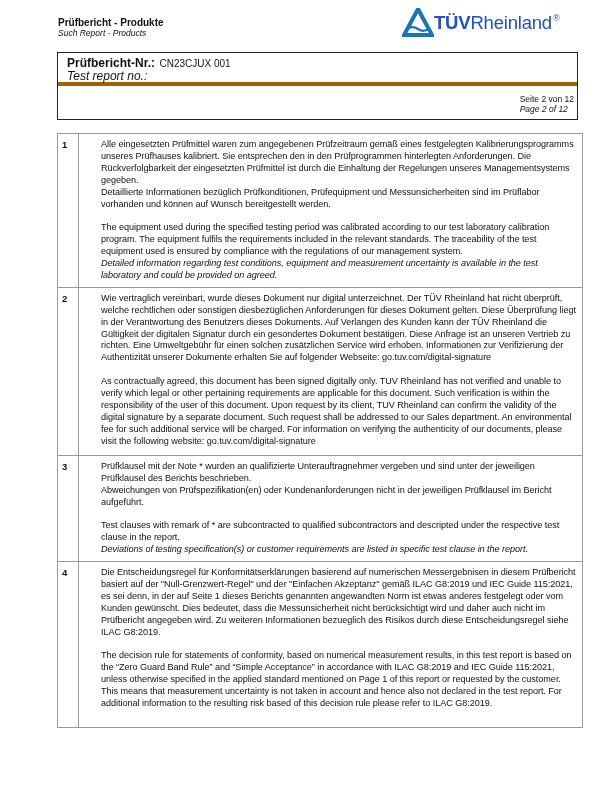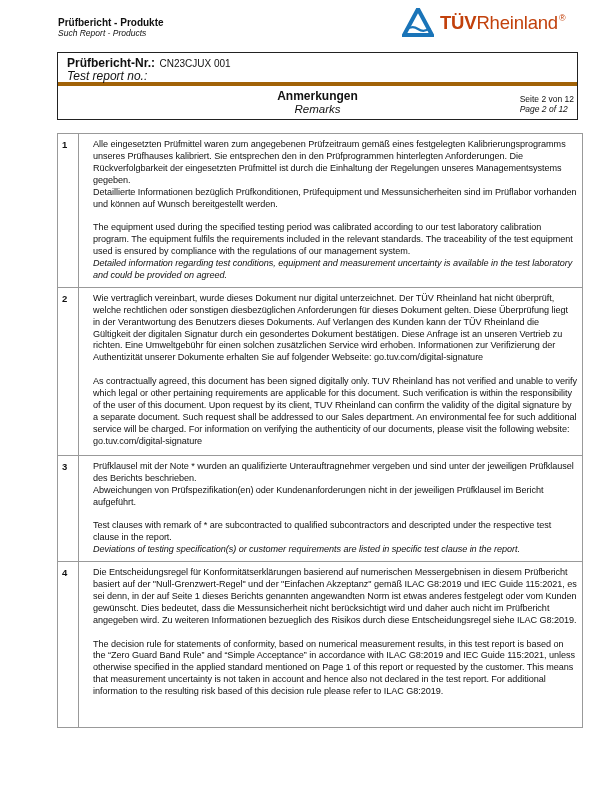--- a/index.html
+++ b/index.html
@@ -3,39 +3,39 @@
 <meta charset="utf-8">
 <style>
   html, body { margin:0; padding:0; background:#fff; }
   body { width:600px; height:800px; position:relative; overflow:hidden;
          font-family:"Liberation Sans", sans-serif; color:#111; }
   .hdr-left { position:absolute; left:58px; top:17px; line-height:11px; }
   .hdr-left .de { font-size:10px; font-weight:bold; }
   .hdr-left .en { font-size:8.5px; font-style:italic; }
   .logo { position:absolute; left:402px; top:6px; height:34px; display:flex; align-items:center; }
   .logo svg { width:32px; height:30px; }
-  .logo .txt { font-size:18.5px; margin-left:6px; letter-spacing:-0.2px; color:#c2410c; }
+  .logo .txt { font-size:18.5px; letter-spacing:-0.2px; color:#1d4ed8; }
   .logo .txt b { font-weight:bold; }
   .logo .txt sup { font-size:9px; vertical-align:8px; margin-left:1px; }
   .box { position:absolute; left:57px; top:52px; width:519px; height:66px; border:1.5px solid #222; }
   .box .row1 { height:29px; border-bottom:4px solid #a16207; position:relative; }
   .box .rn { position:absolute; left:9px; top:3px; line-height:12px; }
   .box .rn .lbl { font-size:12px; font-weight:bold; }
   .box .rn .val { font-size:10px; }
   .box .rn .en { font-size:12px; font-style:italic; display:block; }
   .box .pg { position:absolute; right:3px; top:3px; text-align:left; font-size:8.5px; line-height:10px;margin-top:38px; }
   .box .pg .en { font-style:italic; }
   .box .ttl { text-align:center; padding-top:4px; line-height:13px; }
   .box .ttl .de { font-size:12px; font-weight:bold; display:block; }
   .box .ttl .en { font-size:11.5px; font-style:italic; display:block; }
   table.rem { position:absolute; left:57px; top:133px; width:526px; border-collapse:collapse;
               border:1.5px solid #888; }
   table.rem td { border:1px solid #999; vertical-align:top; font-size:9.1px; line-height:11.9px; }
   table.rem td.num { width:14px; font-weight:bold; padding:5px 2px 0 4px; font-size:9.5px; }
-  table.rem td.txt { padding:5px 5px 5px 14px; letter-spacing:-0.05px; }
+  table.rem td.txt { padding:5px 5px 5px 22px; letter-spacing:-0.05px; }
   .it { margin-top:11.9px; }
   p { margin:0; }
 </style>
 </head>
 <body>
 
 <div class="hdr-left">
   <div class="de">Prüfbericht - Produkte</div>
   <div class="en">Such Report - Products</div>
 </div>
@@ -52,24 +52,20 @@
   <div class="row1">
     <div class="rn">
       <span class="lbl">Prüfbericht-Nr.:</span>
       <span class="val">CN23CJUX 001</span>
       <span class="en">Test report no.:</span>
     </div>
     <div class="pg">
       <div>Seite 2 von 12</div>
       <div class="en">Page 2 of 12</div>
     </div>
-  </div>
-  <div class="ttl">
-    <span class="de">Anmerkungen</span>
-    <span class="en">Remarks</span>
   </div>
 </div>
 
 <table class="rem">
   <tbody>
       <tr style="height:151px">
     <td class="num">1</td>
     <td class="txt">
       <p>Alle eingesetzten Prüfmittel waren zum angegebenen Prüfzeitraum gemäß eines festgelegten Kalibrierungsprogramms unseres Prüfhauses kalibriert. Sie entsprechen den in den Prüfprogrammen hinterlegten Anforderungen. Die Rückverfolgbarkeit der eingesetzten Prüfmittel ist durch die Einhaltung der Regelungen unseres Managementsystems gegeben.</p>
       <p>Detaillierte Informationen bezüglich Prüfkonditionen, Prüfequipment und Messunsicherheiten sind im Prüflabor vorhanden und können auf Wunsch bereitgestellt werden.</p>

